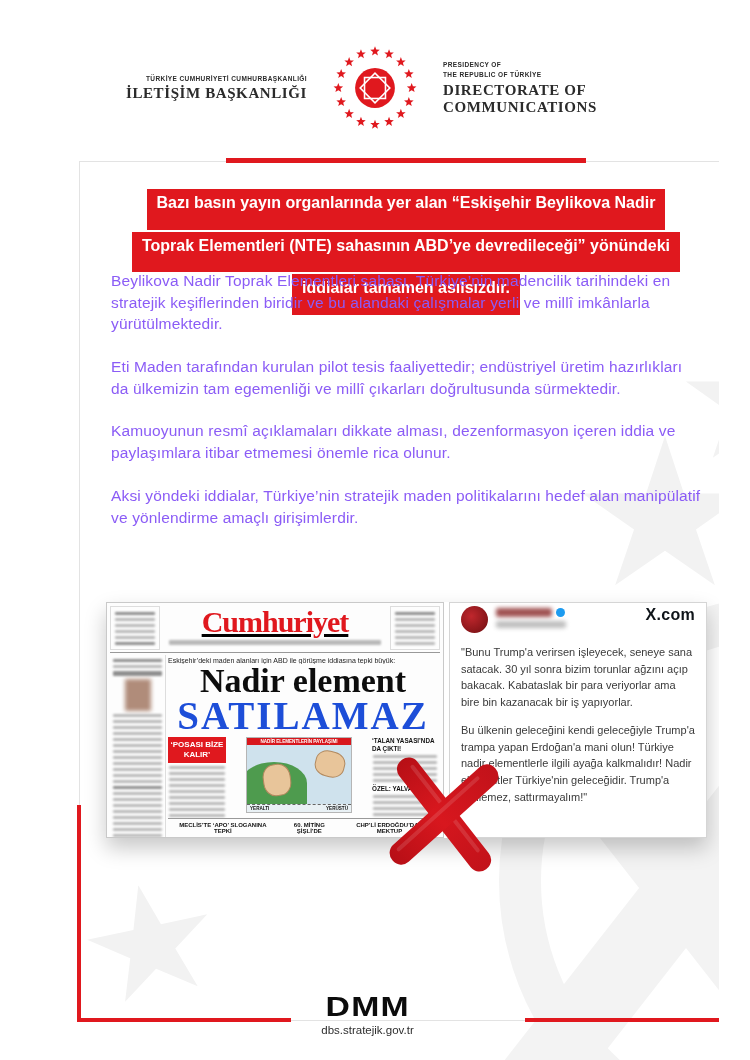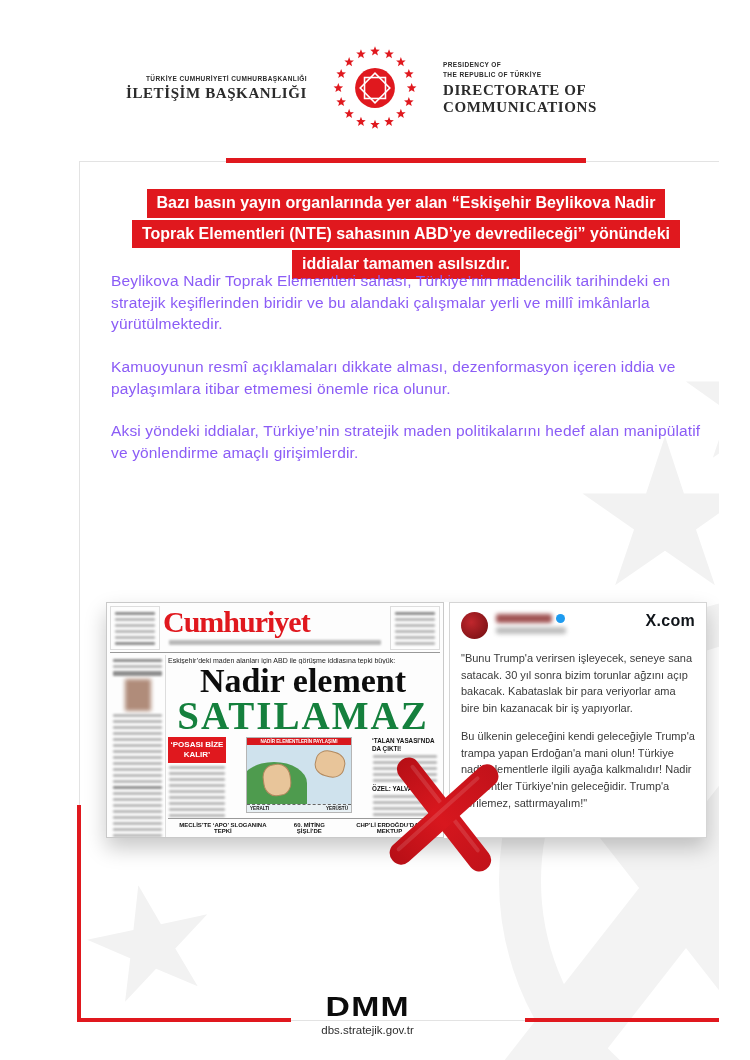--- a/index.html
+++ b/index.html
@@ -29,61 +29,61 @@
   .card { position:absolute; left:48px; top:153px; width:654px; height:860px; border:1px solid #e3e3e3; background:transparent; z-index:1; }
   .redseg { position:absolute; background:#e0181e; z-index:3; }
   .seg-top { left:195px; top:150px; width:360px; height:5px; }
   .seg-left { left:46px; top:797px; width:4px; height:217px; }
   .seg-right { left:700px; top:797px; width:4px; height:217px; }
   .seg-bot-l { left:46px; top:1010px; width:214px; height:4px; }
   .seg-bot-r { left:494px; top:1010px; width:210px; height:4px; }
 
   
   .banner { position:absolute; left:48px; top:180px; width:654px; text-align:center; z-index:2; }
-  .banner span { display:inline-block; background:#e0181e; color:#fff; font-size:16px; font-weight:bold; padding:3px 10px 4px; margin:1px 0; line-height:1.35; }
+  .banner span { display:inline-block; background:#e0181e; color:#fff; font-size:16px; font-weight:bold; padding:3px 10px 16px; margin:1px 0; line-height:1.35; }
 
   
   .paras { position:absolute; left:80px; top:262px; width:592px; z-index:2; }
   .paras p { font-size:15.5px; line-height:1.4; color:#8b5cf6; letter-spacing:0.15px; margin-bottom:21px; }
 
   
   .clips { position:absolute; left:75px; top:594px; width:601px; height:236px; display:flex; gap:5px; background:#fff; box-shadow:0 10px 20px rgba(0,0,0,0.22); z-index:4; }
   .bb { background:#b9b9b9; filter:blur(1.3px); border-radius:1px; height:3px; margin:3px 1px; }
   .bb.d { background:#8f8f8f; }
 
   
   .np { width:338px; background:#fdfdfd; border:1px solid #c9c9c9; padding:3px; overflow:hidden; position:relative; }
   .np-head { display:flex; gap:3px; height:44px; }
   .np-minibox { width:50px; border:1px solid #ddd; padding:2px 3px; }
-  .np-mast { flex:1; text-align:left; }
+  .np-mast { flex:1; text-align:center;text-decoration:underline; }
   .np-mast-name { font-family:"Liberation Serif", serif; font-weight:bold; font-size:30px; letter-spacing:-1px; color:#e0181e; line-height:1.05; }
   .np-divider { height:1px; background:#999; margin:2px 0; }
   .np-body { display:flex; }
   .np-leftcol { width:56px; padding:1px 2px; border-right:1px solid #ddd; }
   .np-portrait { width:26px; height:32px; background:#b08c7a; filter:blur(2px); margin:3px auto; }
   .np-main { flex:1; padding:0 2px; }
   .np-tagline { font-size:7px; color:#222; white-space:nowrap; overflow:hidden; margin:2px 0 1px; }
   .np-h1 { font-family:"Liberation Serif", serif; font-weight:bold; font-size:34px; line-height:0.95; color:#0d0d0d; text-align:center; }
-  .np-h2 { font-family:"Liberation Serif", serif; font-weight:bold; font-size:39px; letter-spacing:2px; line-height:0.95; color:#15803d; text-align:center; }
+  .np-h2 { font-family:"Liberation Serif", serif; font-weight:bold; font-size:39px; letter-spacing:2px; line-height:0.95; color:#1d4ed8; text-align:center; }
   .np-cols { display:flex; gap:20px; margin-top:3px; height:76px; }
   .np-quote { width:58px; }
   .np-quote-title { background:#e0181e; color:#fff; font-size:8px; font-weight:bold; text-align:center; padding:3px 1px; line-height:1.2; }
   .np-cartoon { width:106px; position:relative; background:#cfe2ed; border:1px solid #b5b5b5; overflow:hidden; }
   .np-cartoon-title { position:absolute; top:0; left:0; right:0; background:#d8161c; color:#fff; font-size:4.6px; font-weight:bold; text-align:center; padding:1px 0; z-index:2; }
   .np-hill { position:absolute; bottom:8px; left:-6px; width:66px; height:42px; background:#4e9b4e; border-radius:60% 60% 0 0; }
   .np-fist { position:absolute; background:#e8c59a; border:1px solid #b2895e; border-radius:42%; }
   .np-fist-l { width:28px; height:32px; left:16px; bottom:16px; transform:rotate(-8deg); }
   .np-fist-r { width:30px; height:26px; right:6px; top:13px; transform:rotate(14deg); }
   .np-cartoon-labels { position:absolute; bottom:0; left:0; right:0; display:flex; justify-content:space-between; font-size:4.6px; font-weight:bold; color:#111; padding:1px 3px; border-top:1px dashed #666; background:#e9f1f5; }
   .np-rightcol { flex:1; }
   .np-colhead { font-size:6.3px; font-weight:bold; color:#111; line-height:1.15; }
   .np-foot { display:flex; justify-content:space-between; gap:5px; border-top:1px solid #999; margin-top:5px; padding:3px 2px 1px; font-size:6px; font-weight:bold; color:#111; text-align:center; }
 
   
-  .tw { flex:1; background:#fff; border:1px solid #d5d5d5; padding:9px 11px; position:relative; }
+  .tw { flex:1; background:#fff; border:1px solid #d5d5d5; padding:3px 11px; position:relative; }
   .tw-head { display:flex; align-items:flex-start; }
   .tw-avatar { width:27px; height:27px; border-radius:50%; background:radial-gradient(circle at 38% 38%, #c0272d, #6e0d10); filter:blur(0.6px); }
   .tw-names { margin-left:8px; padding-top:2px; }
   .tw-name-row { display:flex; align-items:center; }
   .tw-name-bar { width:56px; height:9px; background:#a05252; filter:blur(2px); border-radius:2px; }
   .tw-check { width:9px; height:9px; border-radius:50%; background:#1d9bf0; margin-left:4px; }
   .tw-handle-bar { width:70px; height:7px; background:#bdbdbd; filter:blur(2px); border-radius:2px; margin-top:4px; }
   .tw-source { margin-left:auto; font-size:16px; font-weight:bold; color:#0f1419; letter-spacing:0.3px; }
   .tw-title { font-size:11.5px; font-weight:bold; color:#0f1419; line-height:1.5; margin-top:13px; }
   .tw-body { font-size:11px; color:#3a3a3a; line-height:1.52; margin-top:11px; }
@@ -165,20 +165,21 @@
   <div class="redseg seg-bot-r"></div>
 
   <div class="banner">
     <span>Bazı basın yayın organlarında yer alan “Eskişehir Beylikova Nadir</span><br>
     <span>Toprak Elementleri (NTE) sahasının ABD’ye devredileceği” yönündeki</span><br>
     <span>iddialar tamamen asılsızdır.</span>
   </div>
 
   <div class="paras">
     <p>Beylikova Nadir Toprak Elementleri sahası, Türkiye’nin madencilik tarihindeki en stratejik keşiflerinden biridir ve bu alandaki çalışmalar yerli ve millî imkânlarla yürütülmektedir.</p>
+    <p>Eti Maden tarafından kurulan pilot tesis faaliyettedir; endüstriyel üretim hazırlıkları da ülkemizin tam egemenliği ve millî çıkarları doğrultusunda sürmektedir.</p>
     <p>Kamuoyunun resmî açıklamaları dikkate alması, dezenformasyon içeren iddia ve paylaşımlara itibar etmemesi önemle rica olunur.</p>
     <p>Aksi yöndeki iddialar, Türkiye’nin stratejik maden politikalarını hedef alan manipülatif ve yönlendirme amaçlı girişimlerdir.</p>
   </div>
 
   <div class="clips">
 
     <div class="np">
       <div class="np-head">
         <div class="np-minibox">
           <div class="bb d"></div>

